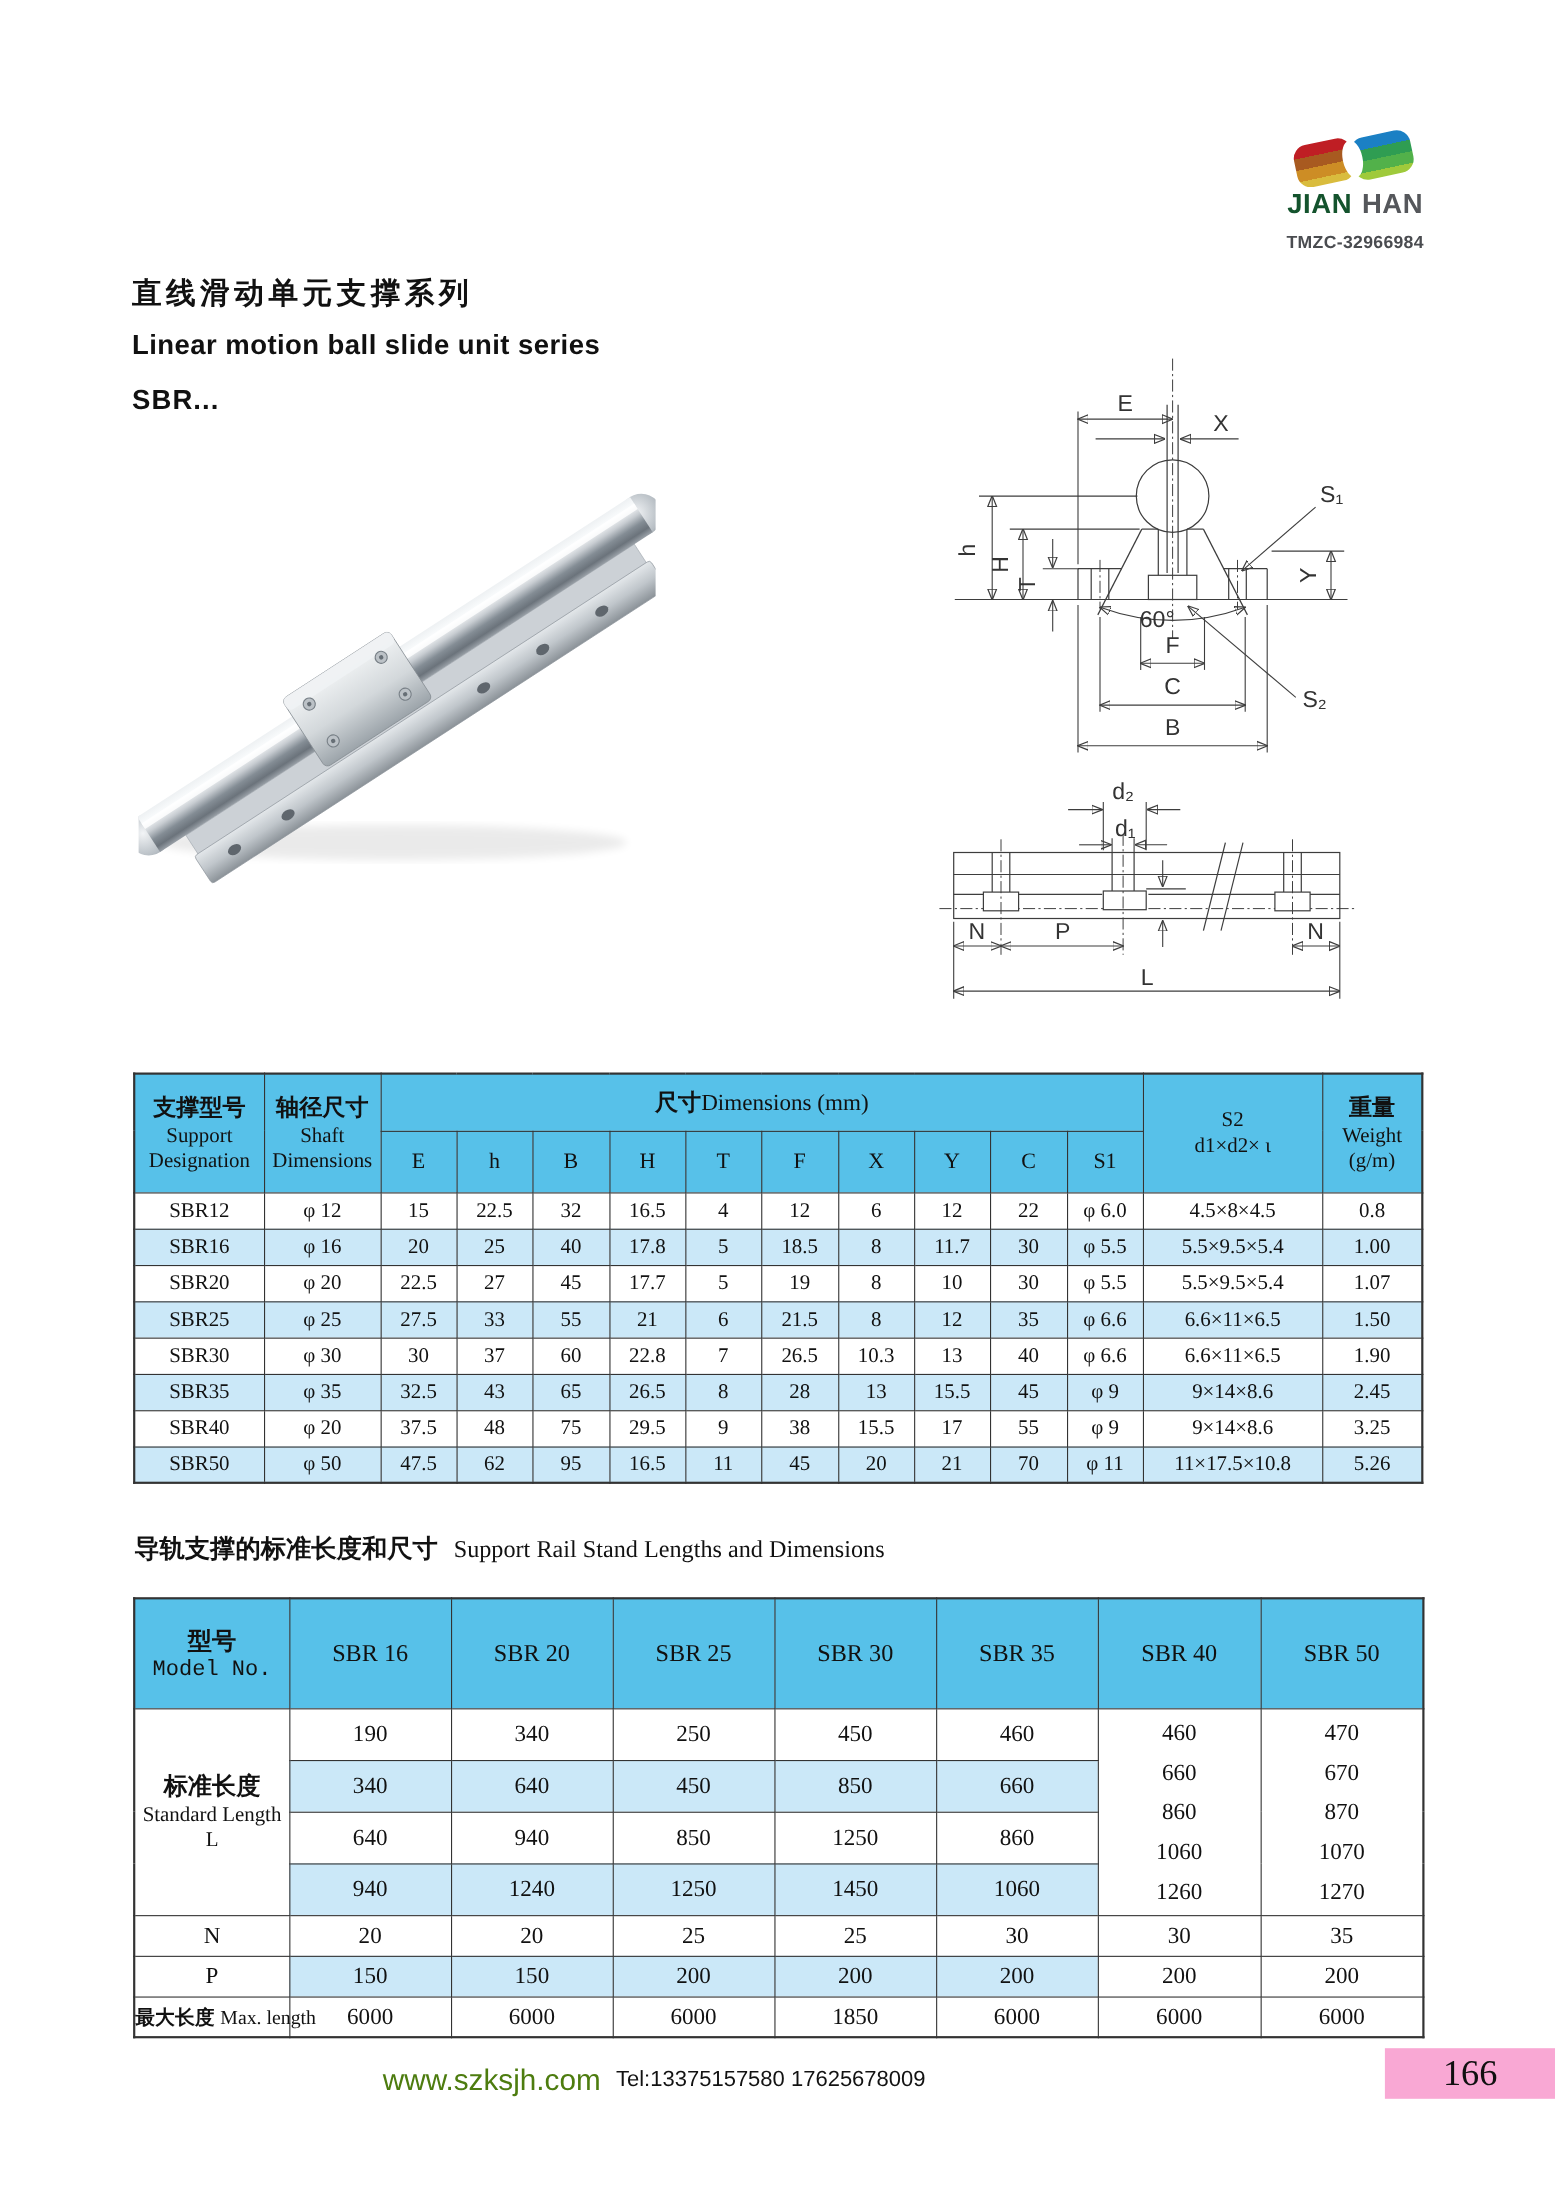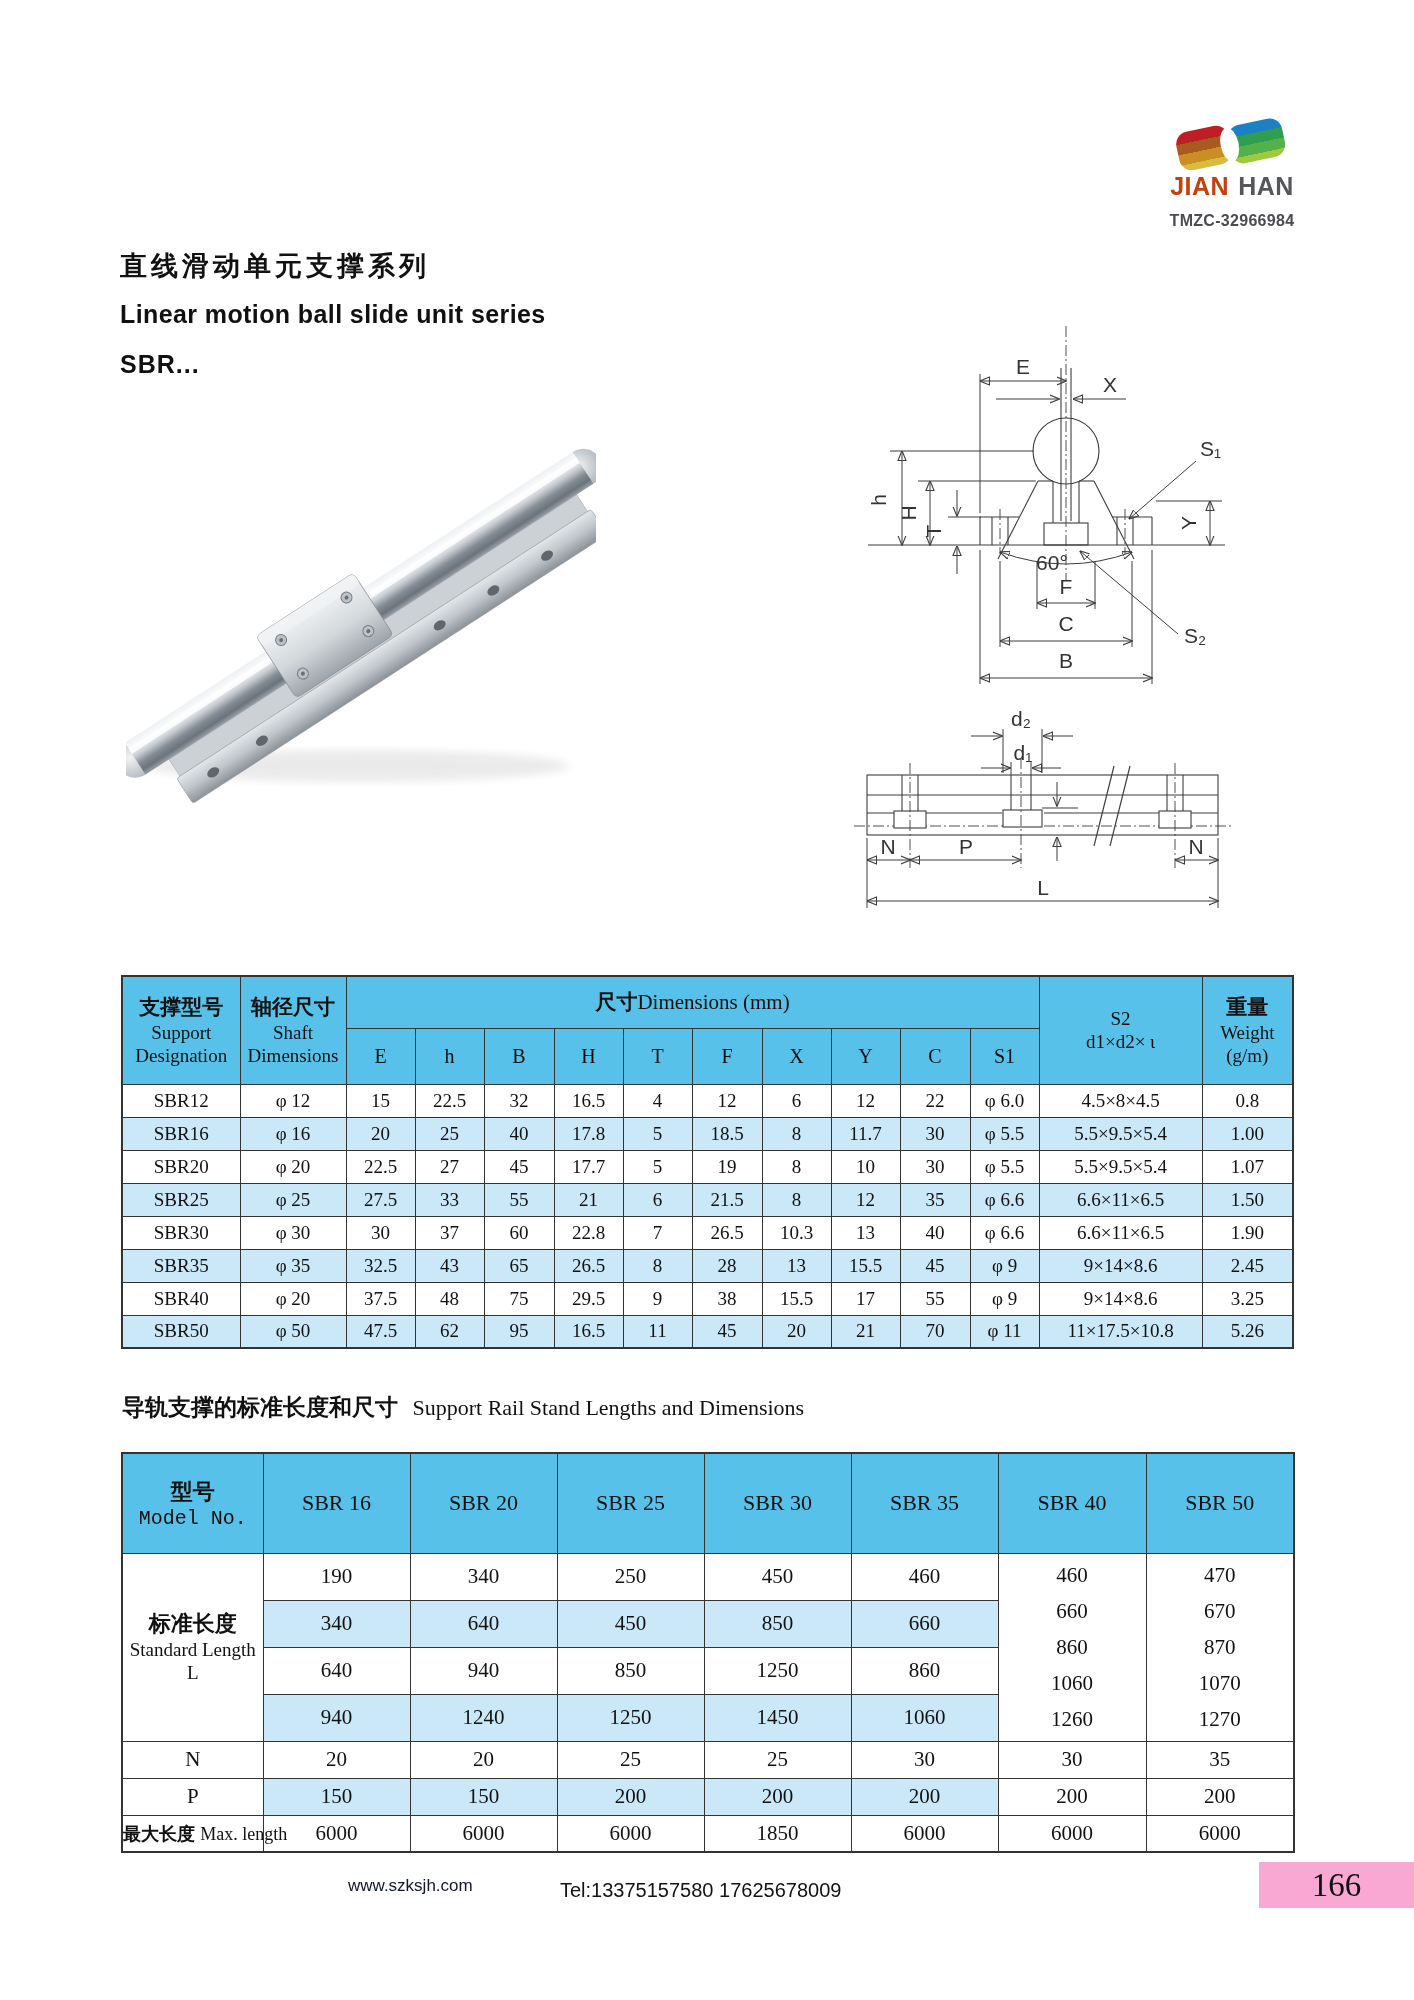--- a/index.html
+++ b/index.html
@@ -3,21 +3,21 @@
 <meta charset="utf-8">
 <style>
   html,body{margin:0;padding:0;background:#e9e9e9;}
   .page{position:relative;width:1414px;height:2000px;background:#ffffff;margin:0 auto;
         font-family:"Liberation Sans",sans-serif;color:#111;overflow:hidden;}
 
   
   .logo{position:absolute;left:1158px;top:112px;width:148px;text-align:center;}
   .logo svg{display:block;margin:0 auto;}
   .brand{font-size:25px;font-weight:bold;letter-spacing:.5px;margin-top:2px;white-space:nowrap;}
-  .brand .jian{color:#c2410c;}
+  .brand .jian{color:#14532d;}
   .brand .han{color:#55575b;margin-left:9px;}
   .code{font-size:16px;font-weight:bold;color:#4a4c50;margin-top:11px;letter-spacing:.3px;white-space:nowrap;}
 
   
   .t-zh{position:absolute;left:120px;top:248px;font-size:27px;font-weight:bold;letter-spacing:4px;}
   .t-en{position:absolute;left:120px;top:300px;font-size:25px;font-weight:bold;letter-spacing:.4px;}
   .t-series{position:absolute;left:120px;top:350px;font-size:25px;font-weight:bold;letter-spacing:1px;}
 
   
   .sec2{position:absolute;left:122px;top:1392px;white-space:nowrap;}
@@ -58,21 +58,21 @@
   .t2 .hz{font-size:22px;}
   .t2 .he2{font-size:20px;font-family:Liberation Mono, monospace;}
   .t2 .mser{font-family:"Liberation Serif",serif;font-size:22px;}
   .ml{white-space:pre-line;line-height:36px;font-size:21px;}
   .sl-en{font-family:"Liberation Serif",serif;font-size:19px;line-height:1.2;}
   .maxlab{white-space:nowrap;}
   .maxlab .zh{font-weight:bold;font-size:18px;font-family:"Liberation Sans",sans-serif;}
   .maxlab .en{font-size:18px;font-family:"Liberation Serif",serif;}
 
   
-  .f-web{position:absolute;left:348px;top:1876px;font-size:17px;color:#0f172a;}
+  .f-web{position:absolute;left:348px;top:1876px;font-size:27px;color:#4d7c0f;}
   .f-tel{position:absolute;left:560px;top:1879px;font-size:20px;color:#121212;}
   .badge{position:absolute;left:1259px;top:1862px;width:155px;height:46px;background:#f9a8d4;
          text-align:center;line-height:46px;font-family:"Liberation Serif",serif;font-size:33px;color:#101010;}
 </style>
 </head>
 <body>
 
 <div class="page">
 
   <div class="logo">

